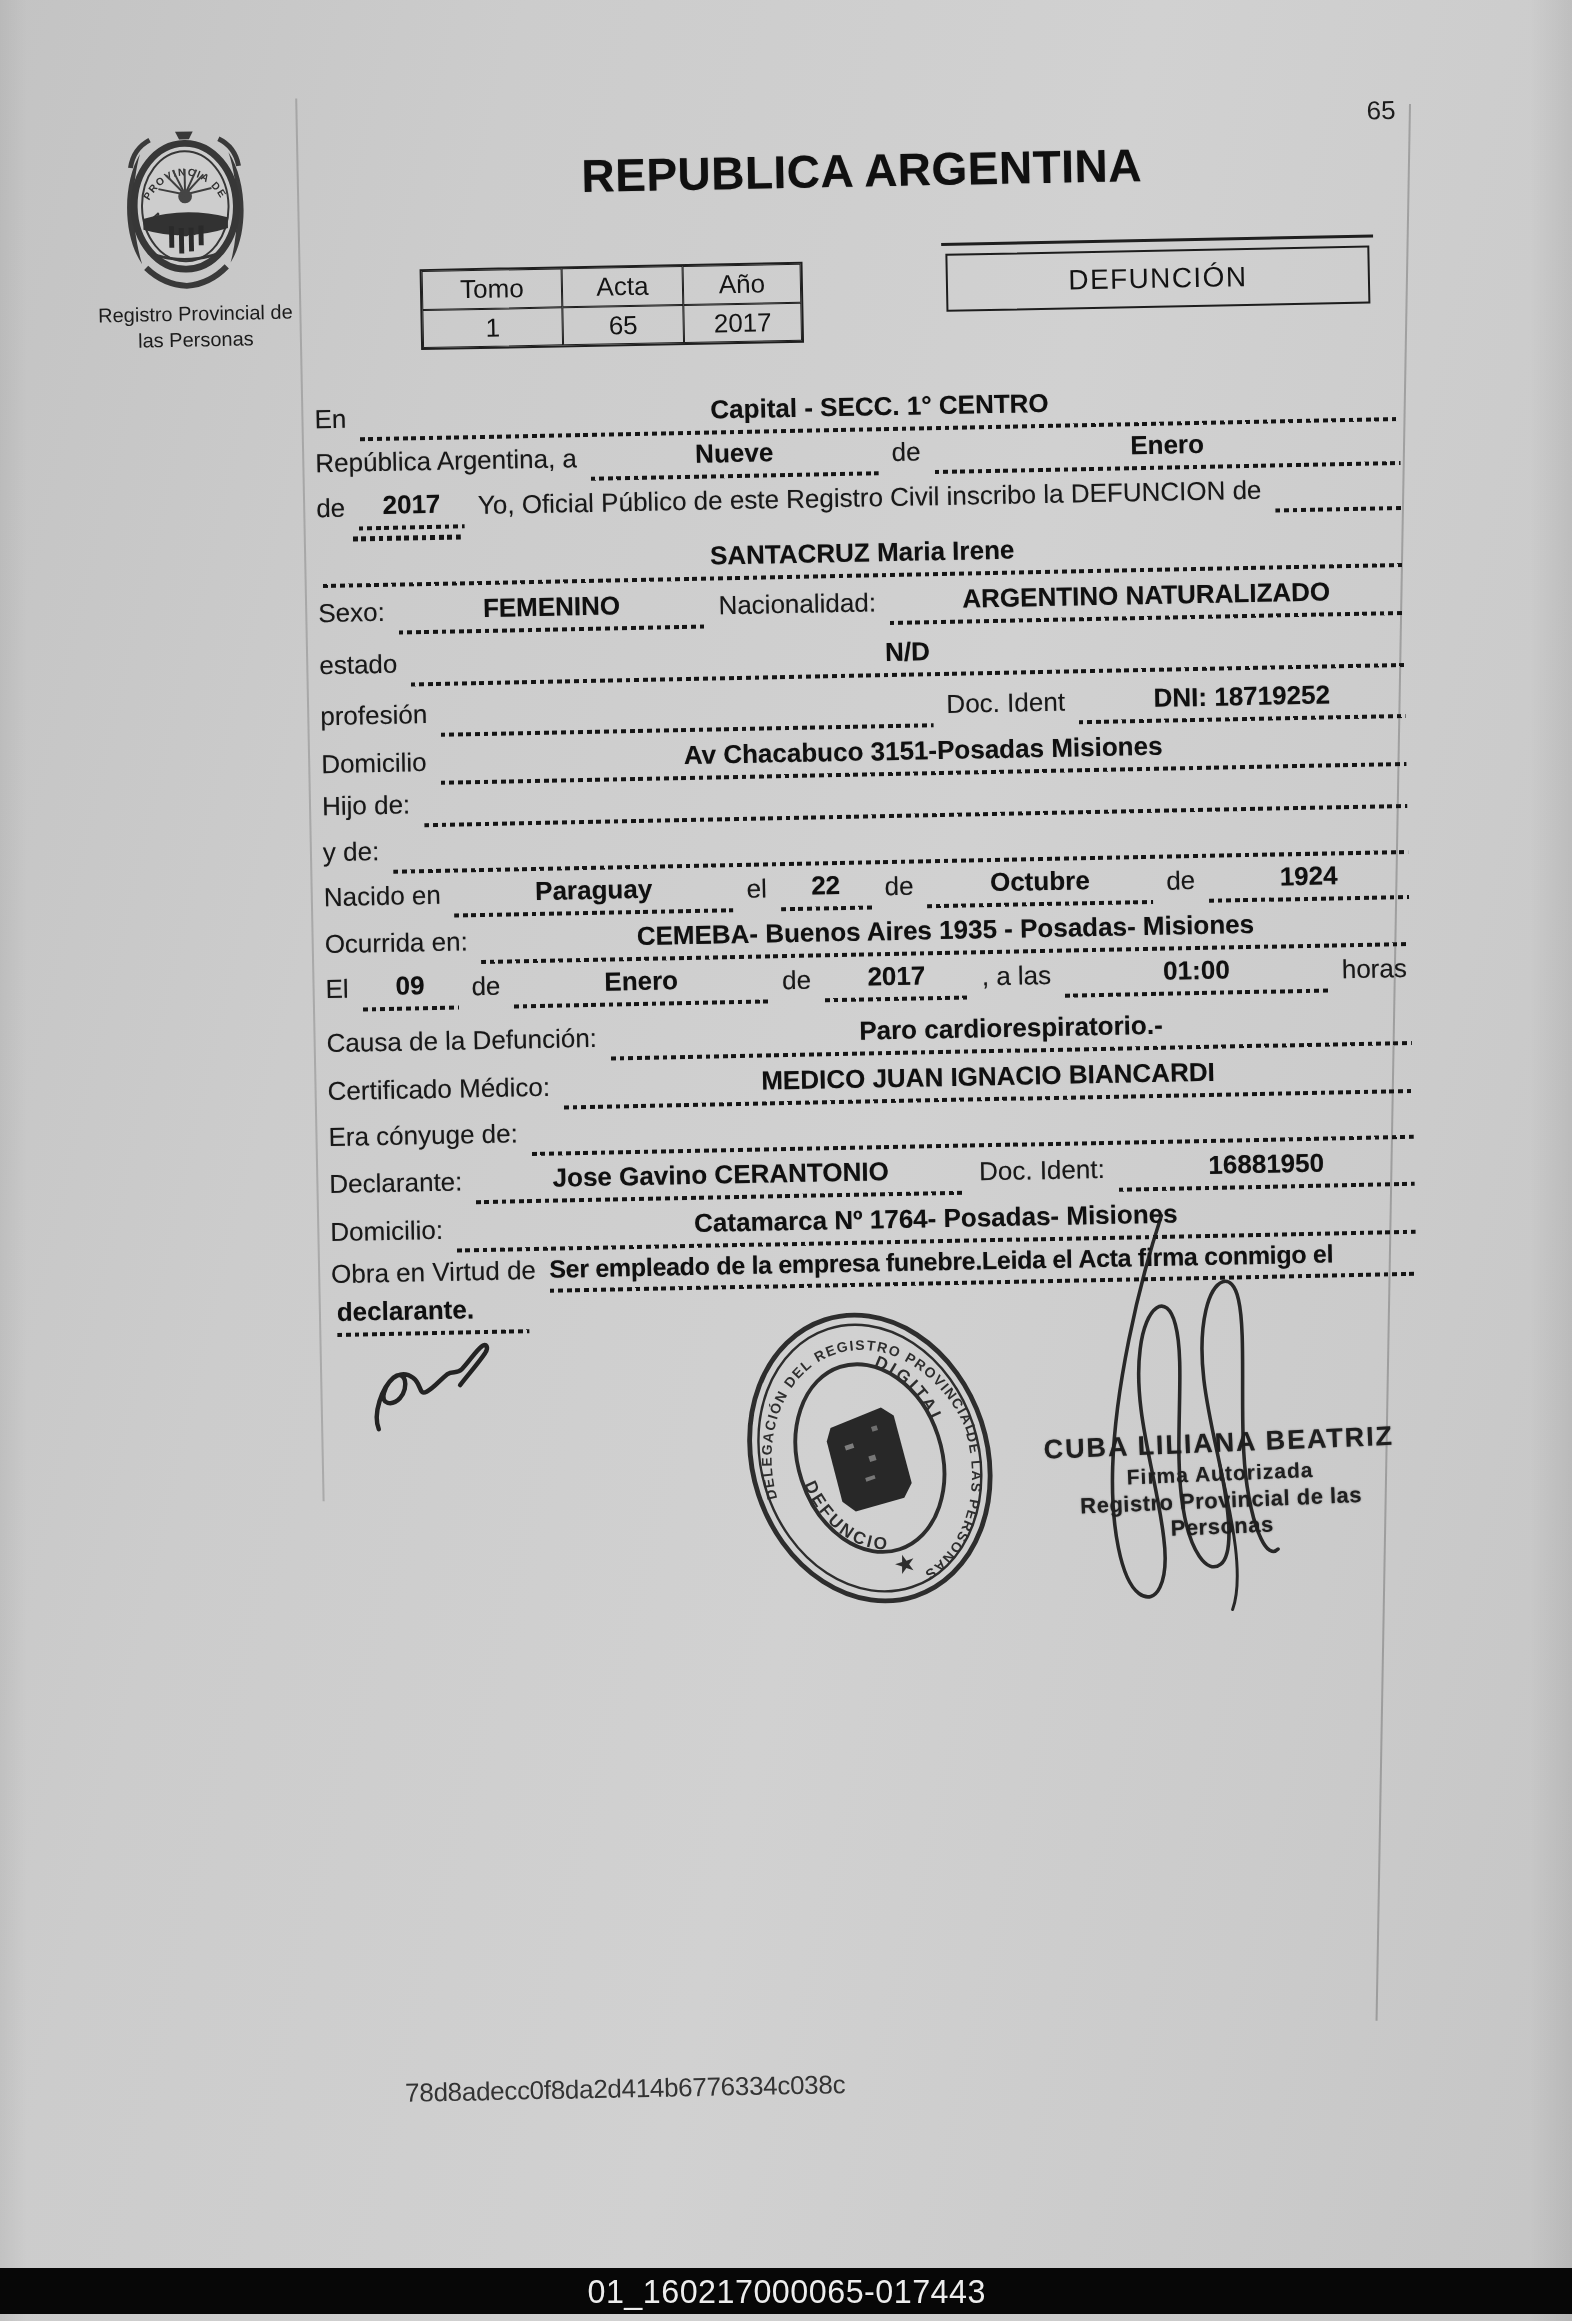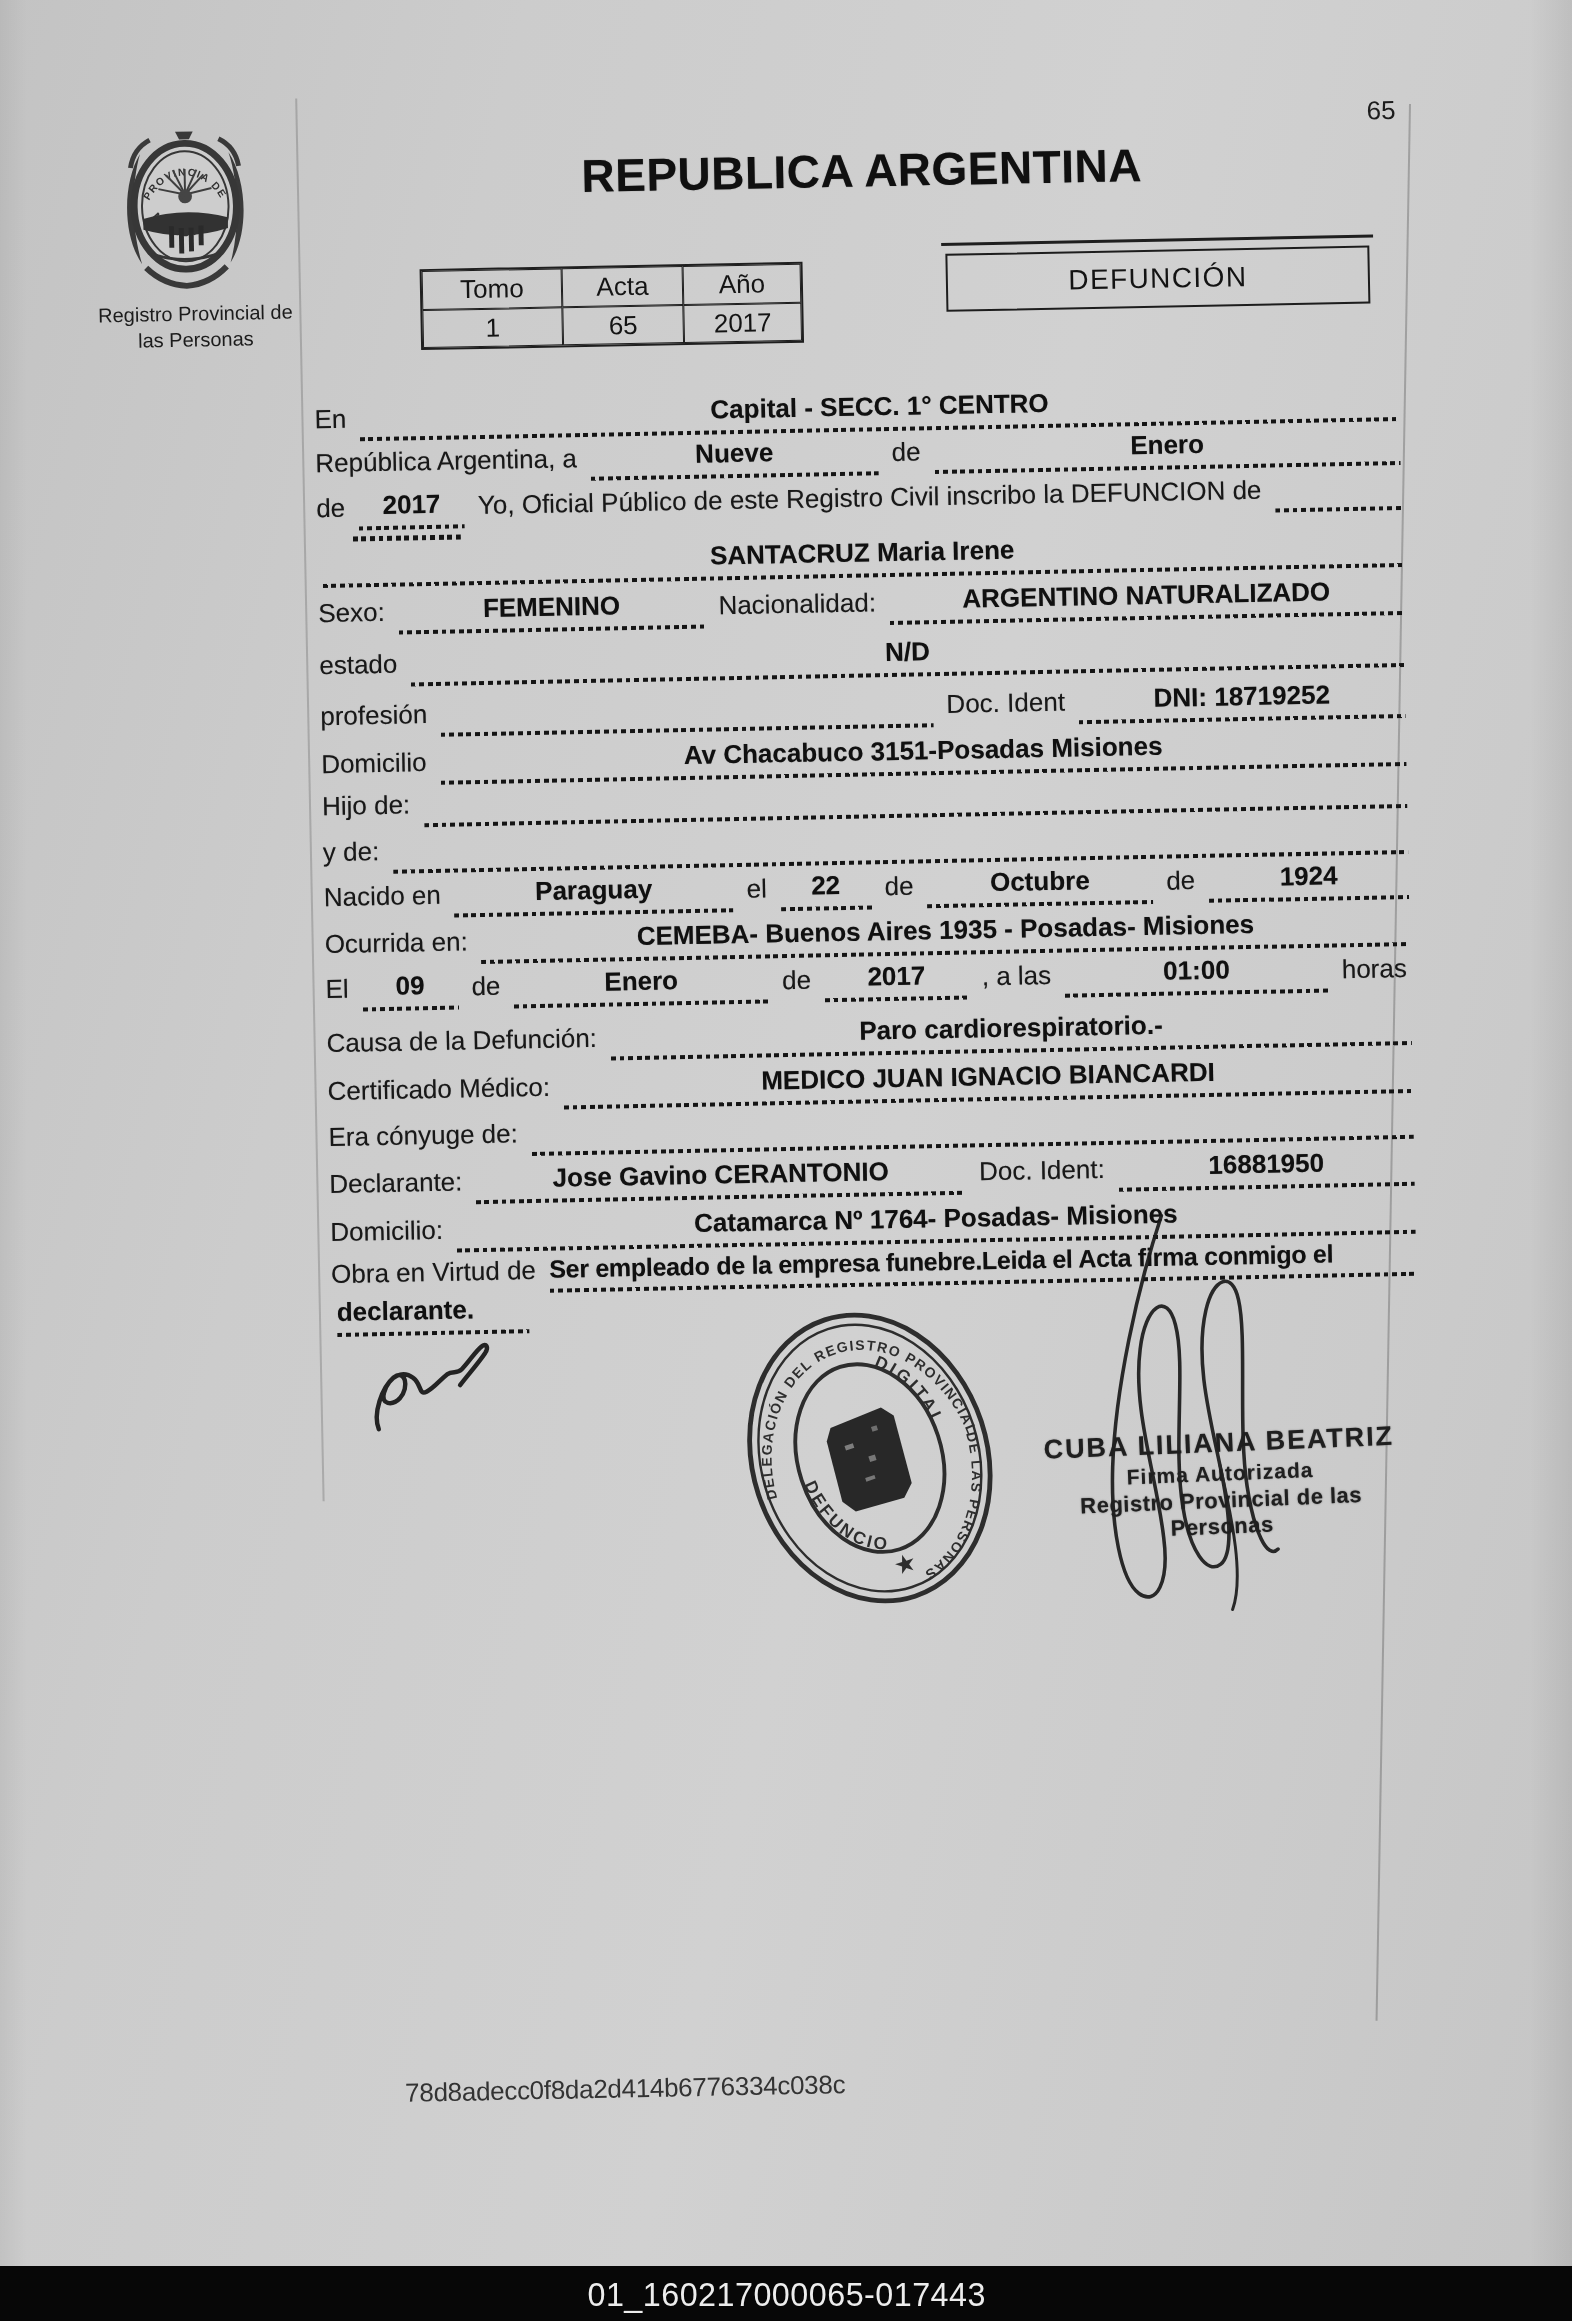--- a/index.html
+++ b/index.html
@@ -69,21 +69,21 @@
   .auth-name { font-size:27px; font-weight:bold; letter-spacing:1.9px;
     text-shadow:0 0 1.4px rgba(25,25,25,0.55); }
   .auth-role { font-size:21px; font-weight:bold; margin-top:2.9px; letter-spacing:1px;
     text-shadow:0 0 1.4px rgba(25,25,25,0.5); }
   .auth-org { font-size:22px; font-weight:bold; margin-top:1.9px; letter-spacing:0.5px;
     text-shadow:0 0 1.7px rgba(25,25,25,0.6); }
 
   .hash-code { position:absolute; left:370px; top:2069px; font-size:26px; color:#333;
     letter-spacing:-0.3px; }
 
-  .footer-bar { position:absolute; left:0; right:0; bottom:0; height:56px; background:#070707;
+  .footer-bar { position:absolute; left:0; right:0; bottom:8px; height:46px; background:#070707;
     display:flex; align-items:center; justify-content:center; }
   .footer-text { color:#ededed; font-size:34px; letter-spacing:0.5px; transform:scaleX(0.95); }
 </style>
 </head>
 <body>
 
 <div class="scan">
   <div class="tilt">
 
     <div class="fold-line-left"></div>

